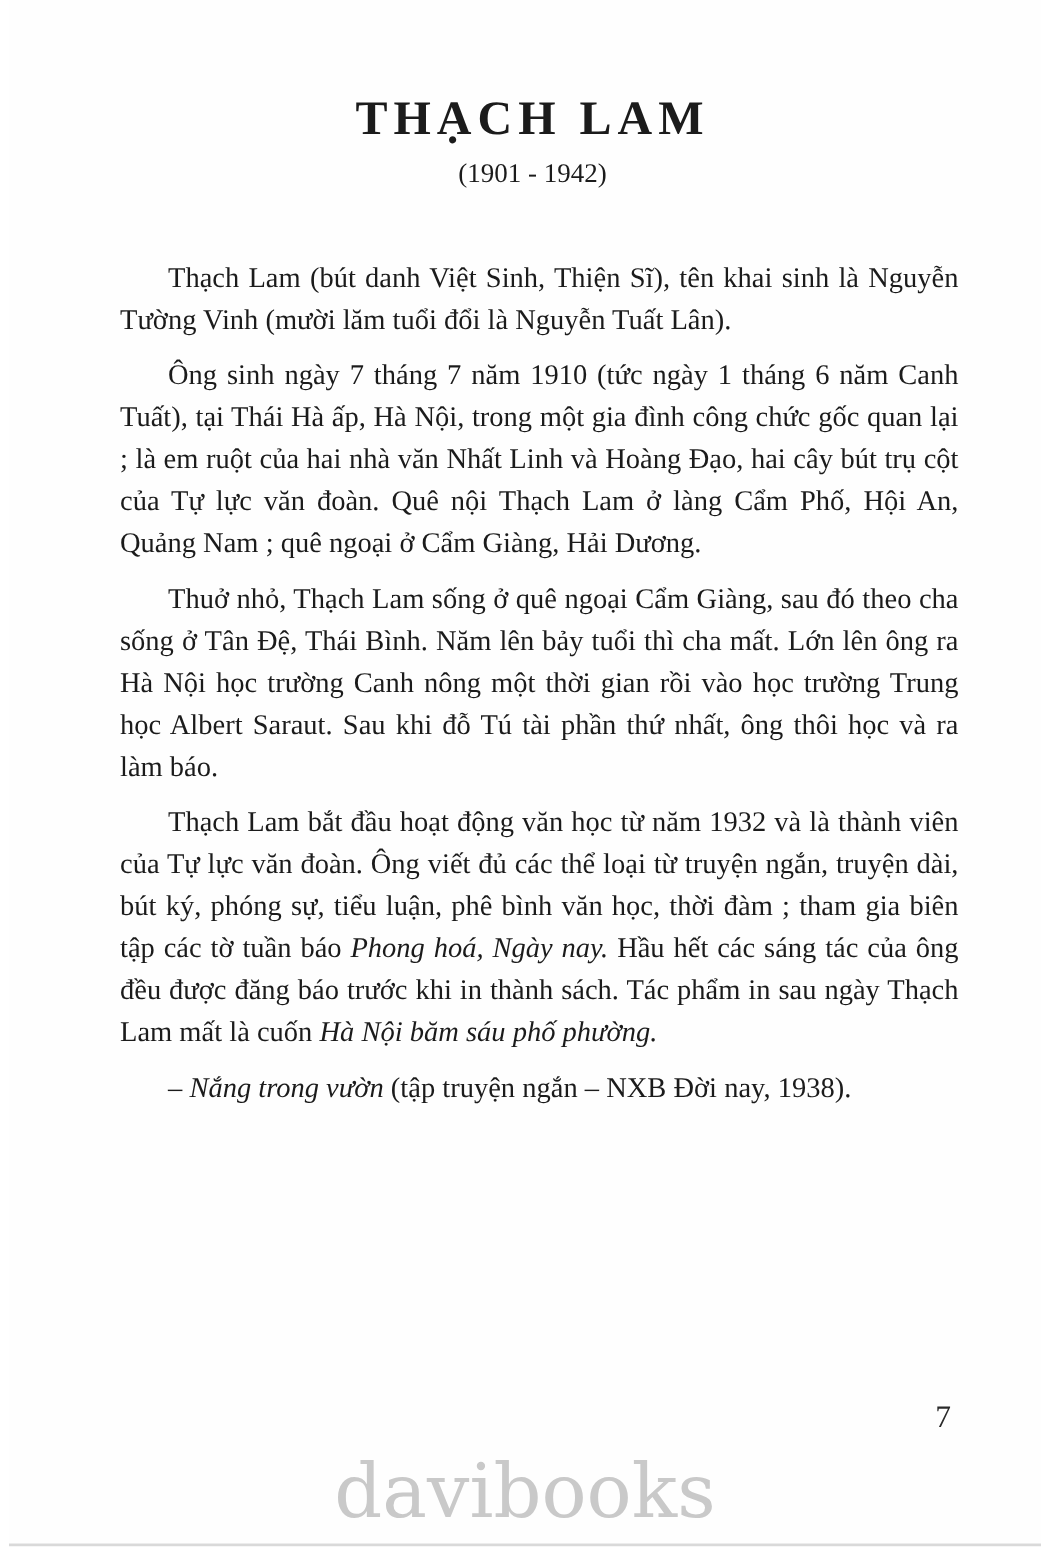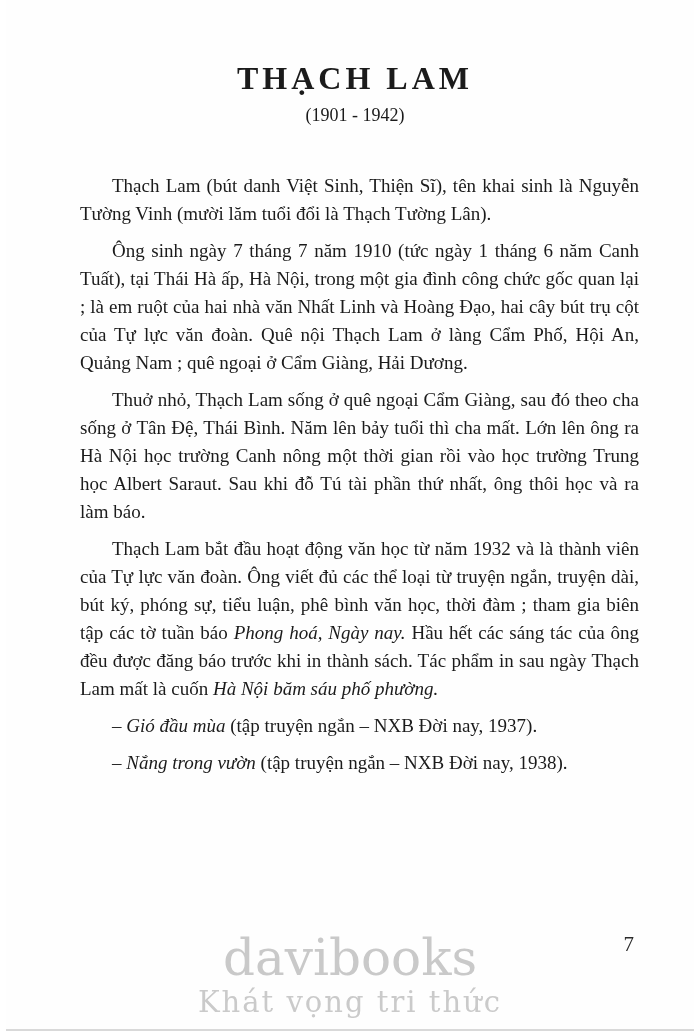--- a/index.html
+++ b/index.html
@@ -79,28 +79,26 @@
 </head>
 <body>
 
 <div class="page">
 
   <h1 class="title">THẠCH LAM</h1>
 
   <div class="subtitle">(1901 - 1942)</div>
 
   <div class="body-text">
-      <p class="para"><span>Thạch Lam (bút danh Việt Sinh, Thiện Sĩ), tên khai sinh là Nguyễn Tường Vinh (mười lăm tuổi đổi là Thạch Tường Lân).</span></p>
+      <p class="para"><span>Thạch Lam (bút danh Việt Sinh, Thiện Sĩ), tên khai sinh là Nguyễn Tường Vinh (mười lăm tuổi đổi là Nguyễn Tuất Lân).</span></p>
       <p class="para"><span>Ông sinh ngày 7 tháng 7 năm 1910 (tức ngày 1 tháng 6 năm Canh Tuất), tại Thái Hà ấp, Hà Nội, trong một gia đình công chức gốc quan lại ; là em ruột của hai nhà văn Nhất Linh và Hoàng Đạo, hai cây bút trụ cột của Tự lực văn đoàn. Quê nội Thạch Lam ở làng Cẩm Phố, Hội An, Quảng Nam ; quê ngoại ở Cẩm Giàng, Hải Dương.</span></p>
       <p class="para"><span>Thuở nhỏ, Thạch Lam sống ở quê ngoại Cẩm Giàng, sau đó theo cha sống ở Tân Đệ, Thái Bình. Năm lên bảy tuổi thì cha mất. Lớn lên ông ra Hà Nội học trường Canh nông một thời gian rồi vào học trường Trung học Albert Saraut. Sau khi đỗ Tú tài phần thứ nhất, ông thôi học và ra làm báo.</span></p>
       <p class="para"><span>Thạch Lam bắt đầu hoạt động văn học từ năm 1932 và là thành viên của Tự lực văn đoàn. Ông viết đủ các thể loại từ truyện ngắn, truyện dài, bút ký, phóng sự, tiểu luận, phê bình văn học, thời đàm ; tham gia biên tập các tờ tuần báo </span><span class="it">Phong hoá, Ngày nay.</span><span> Hầu hết các sáng tác của ông đều được đăng báo trước khi in thành sách. Tác phẩm in sau ngày Thạch Lam mất là cuốn </span><span class="it">Hà Nội băm sáu phố phường.</span></p>
-      <p class="para"><span>– </span><span class="it">Gió đầu mùa</span><span> (tập truyện ngắn – NXB Đời nay, 1937).</span></p>
       <p class="para"><span>– </span><span class="it">Nắng trong vườn</span><span> (tập truyện ngắn – NXB Đời nay, 1938).</span></p>
     </div>
 
   <div class="watermark">
     <div class="wm-brand">davibooks</div>
-    <div class="wm-tagline">Khát vọng tri thức</div>
   </div>
 
   <div class="page-number">7</div>
 
 </div>
 
 </body></html>

